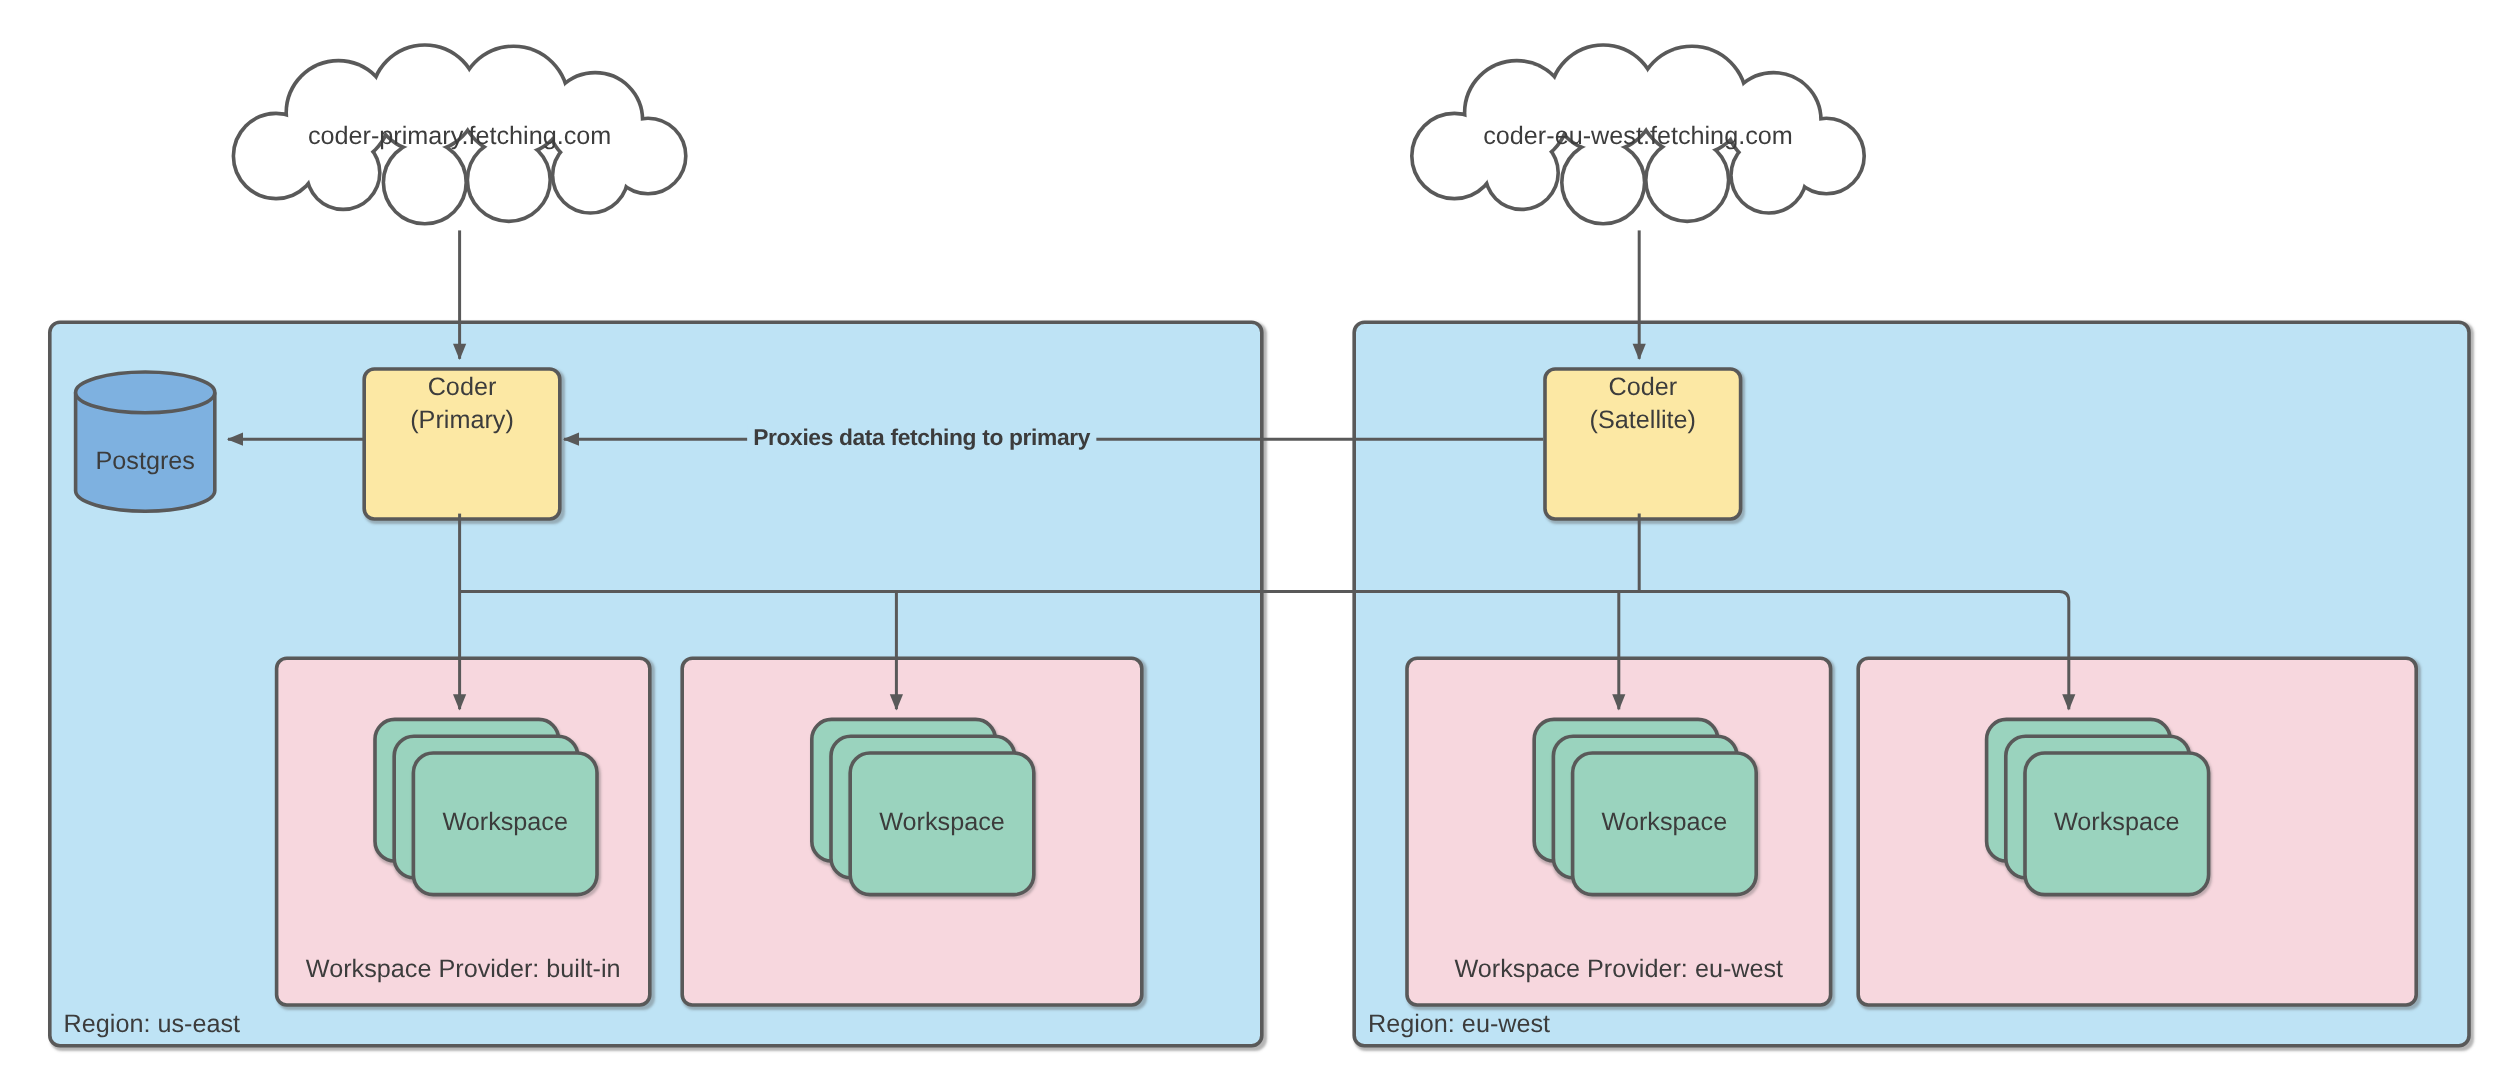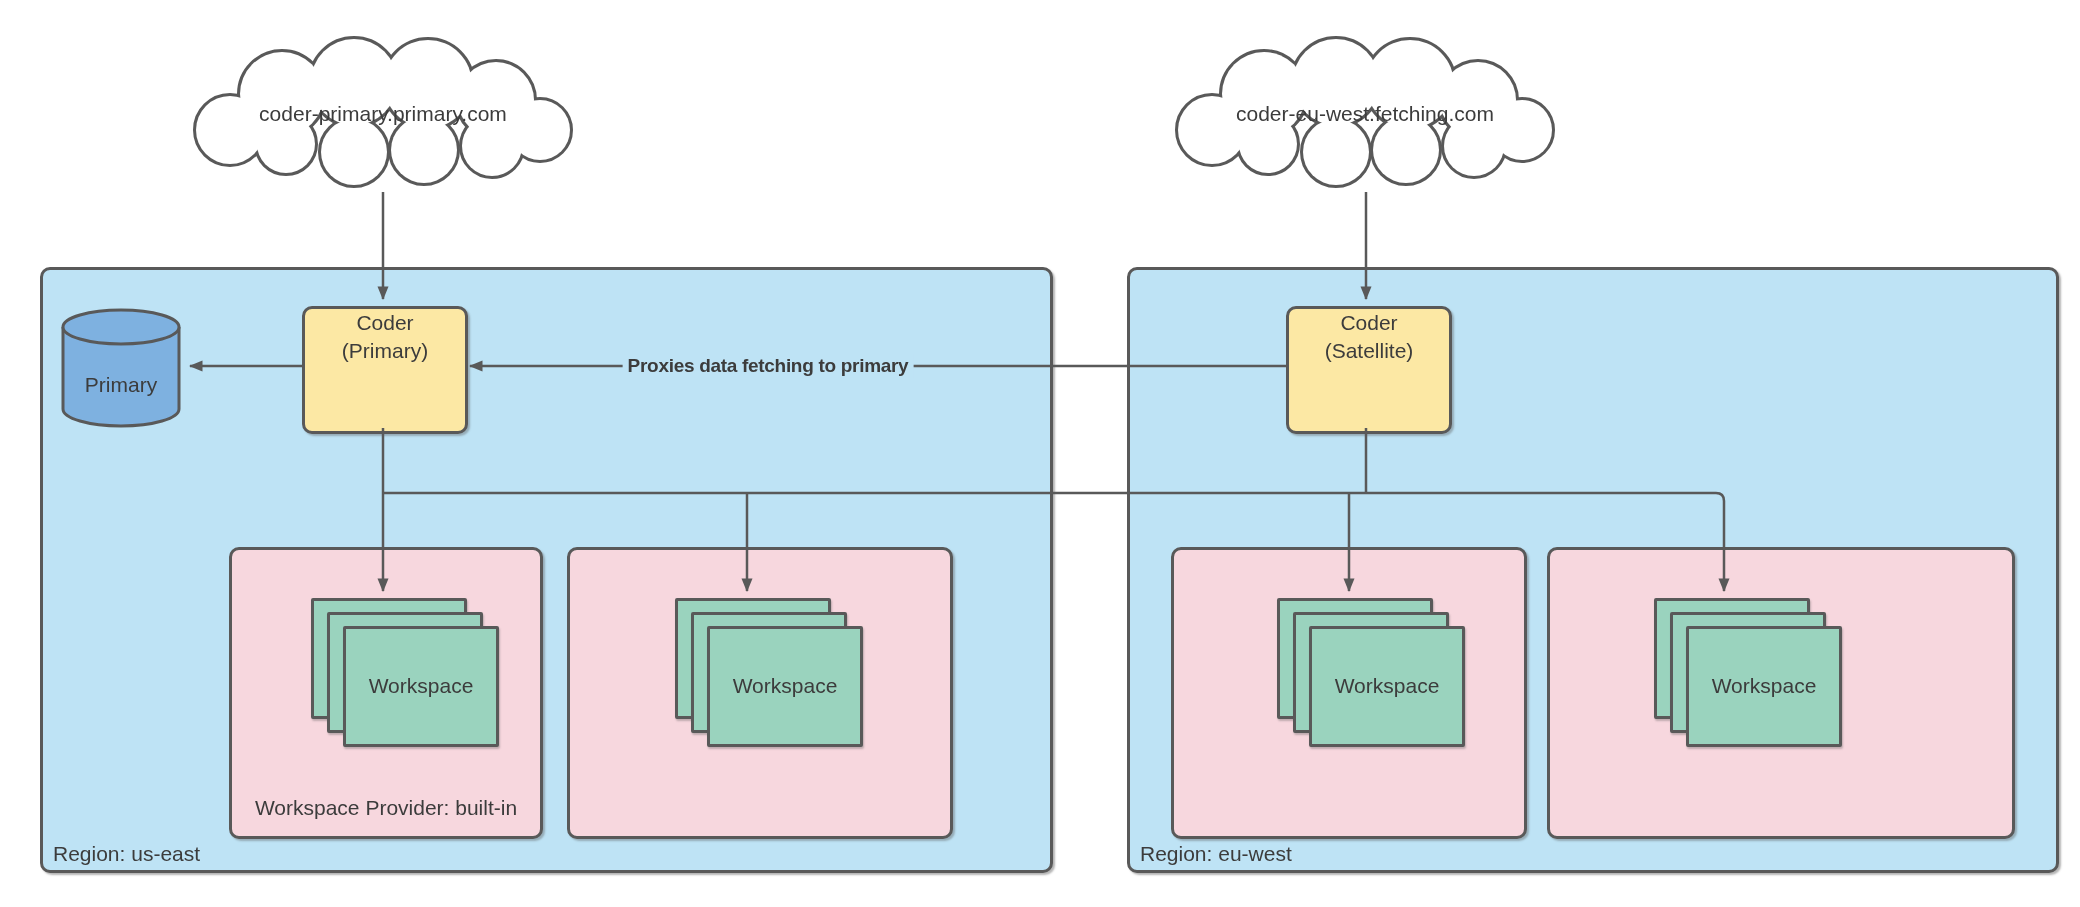--- a/index.html
+++ b/index.html
@@ -55,21 +55,21 @@
   }
   .provider-label{
     position:absolute;left:0;bottom:16px;width:100%;
     text-align:center;font-size:21px;
   }
   .stack{position:absolute;width:182px;height:143px;top:48px;}
   .wcard{
     position:absolute;width:150px;height:115px;
     background:var(--workspace-fill,#9ad3be);
     border:3px solid var(--stroke,#595959);
-    border-radius:2px;
+    border-radius:18px;
     box-shadow:1px 2px 2px rgba(90,90,90,.35);
     display:flex;align-items:center;justify-content:center;
   }
   .wcard.c1{left:0;top:0;}
   .wcard.c2{left:16px;top:14px;}
   .wcard.c3{left:32px;top:28px;}
   .wcard .node-label{font-size:21px;}
 
   
   .cloud{position:absolute;z-index:2;}
@@ -140,21 +140,21 @@
     <path class="connector" d="M383,493 L1716,493 Q1724,493 1724,501 L1724,591" marker-end="url(#arrow)"></path>
     <path class="connector" d="M747,493 L747,591" marker-end="url(#arrow)"></path>
     <path class="connector" d="M1366,428 L1366,493 M1349,493 L1349,591" marker-end="url(#arrow)"></path>
   </svg>
 
   <div class="cloud" style="left:168px;top:36px;width:430px;height:156px;">
     <svg viewBox="0 0 430 156">
       <use href="#cloud-bumps-stroke"></use>
         <use href="#cloud-bumps-fill"></use>
     </svg>
-    <div class="cloud-label">coder-primary.primary.com</div>
+    <div class="cloud-label">coder-primary.fetching.com</div>
   </div>
 
   <div class="cloud" style="left:1150px;top:36px;width:430px;height:156px;">
     <svg viewBox="0 0 430 156">
       <use href="#cloud-bumps-stroke"></use>
         <use href="#cloud-bumps-fill"></use>
     </svg>
     <div class="cloud-label">coder-eu-west.fetching.com</div>
   </div>
 
@@ -164,21 +164,21 @@
 
   <div class="region" style="left:1127px;top:267px;width:926px;height:600px;">
     <div class="region-label">Region: eu-west</div>
   </div>
 
   <div class="db-wrap" style="left:60px;top:306px;width:122px;height:124px;">
     <svg viewBox="0 0 122 124" style="position:absolute;inset:0;">
       <path class="db-shape" d="M3,21 L3,103 A58 17 0 0 0 119,103 L119,21"></path>
       <ellipse class="db-shape" cx="61" cy="21" rx="58" ry="17"></ellipse>
     </svg>
-    <div class="db-label">Primary</div>
+    <div class="db-label">Postgres</div>
   </div>
 
   <div class="coder-node" style="left:302px;top:306px;width:160px;height:122px;">
     <div class="node-label">Coder
 (Primary)</div>
   </div>
 
   <div class="coder-node" style="left:1286px;top:306px;width:160px;height:122px;">
     <div class="node-label">Coder
 (Satellite)</div>
@@ -206,20 +206,21 @@
   </div>
 
   <div class="provider" style="left:1171px;top:547px;width:350px;height:286px;">
     <div class="stack" style="left:103px;">
       <div class="wcard c1"></div>
       <div class="wcard c2"></div>
       <div class="wcard c3">
         <div class="node-label">Workspace</div>
       </div>
     </div>
+    <div class="provider-label">Workspace Provider: eu-west</div>
   </div>
 
   <div class="provider" style="left:1547px;top:547px;width:462px;height:286px;">
     <div class="stack" style="left:104px;">
       <div class="wcard c1"></div>
       <div class="wcard c2"></div>
       <div class="wcard c3">
         <div class="node-label">Workspace</div>
       </div>
     </div>

